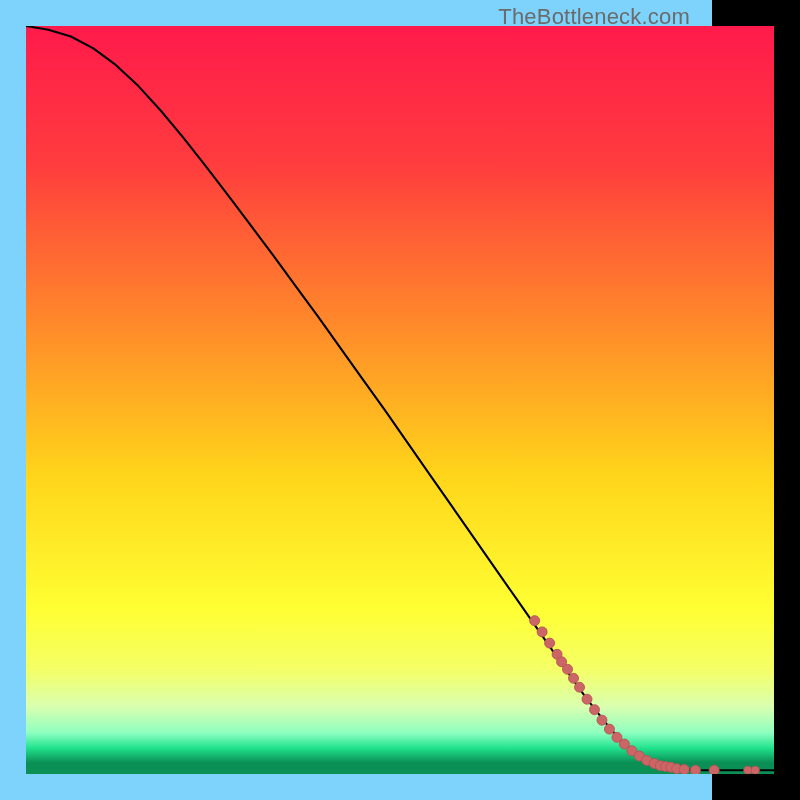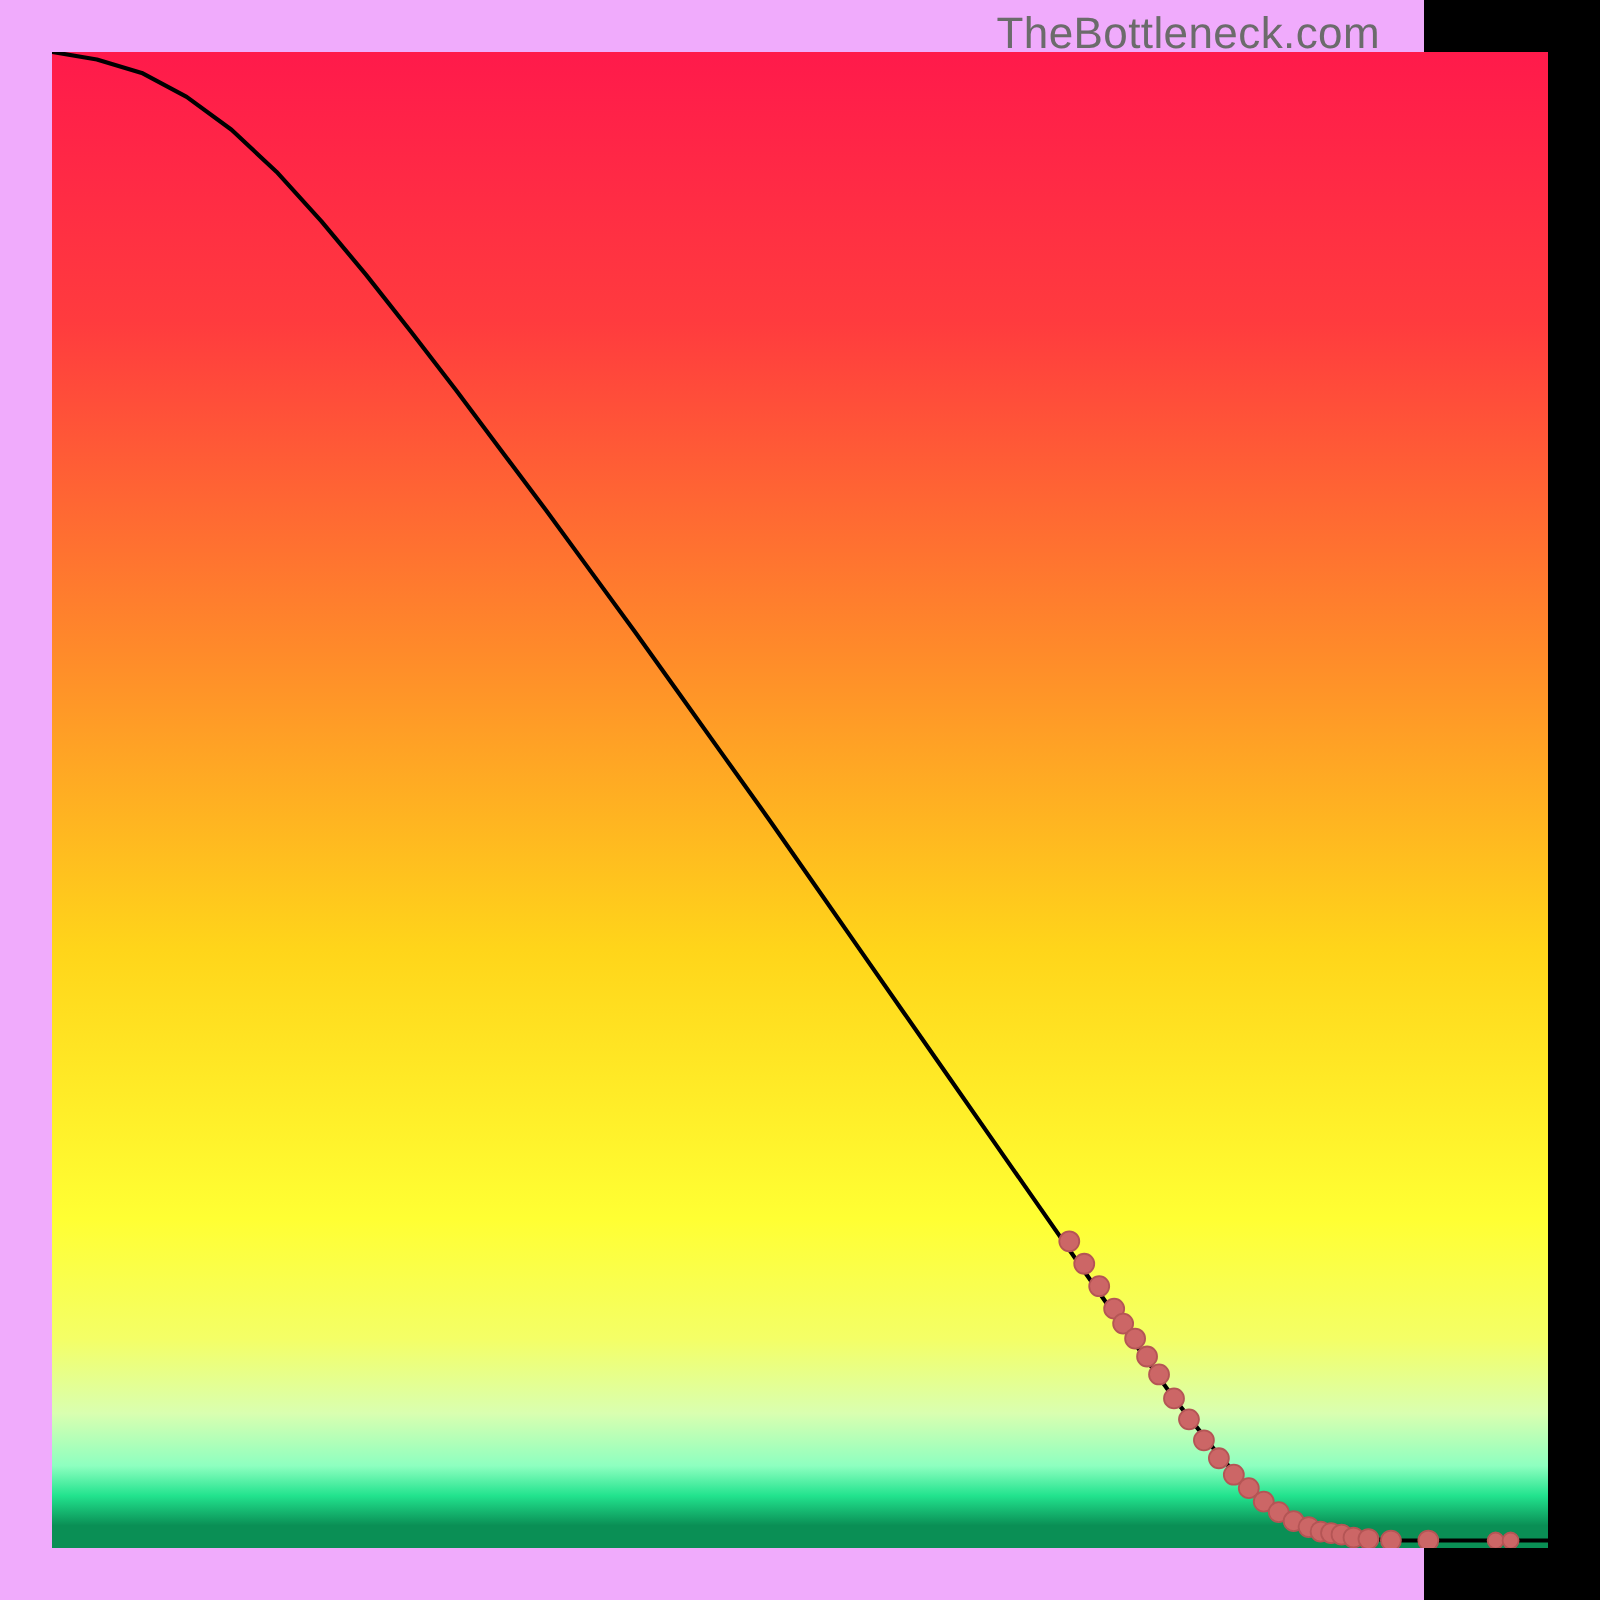--- a/index.html
+++ b/index.html
@@ -10,21 +10,21 @@
     overflow: hidden;
     background: #000;
     font-family: Arial, Helvetica, sans-serif;
   }
   .frame {
     position: absolute;
     left: 0;
     top: 0;
     width: 712px;
     height: 800px;
-    background: #f0abfc;
+    background: #7dd3fc;
   }
   .plot {
     position: absolute;
     left: 26px;
     top: 26px;
     width: 748px;
     height: 748px;
     overflow: hidden;
   }
   .gradient {

